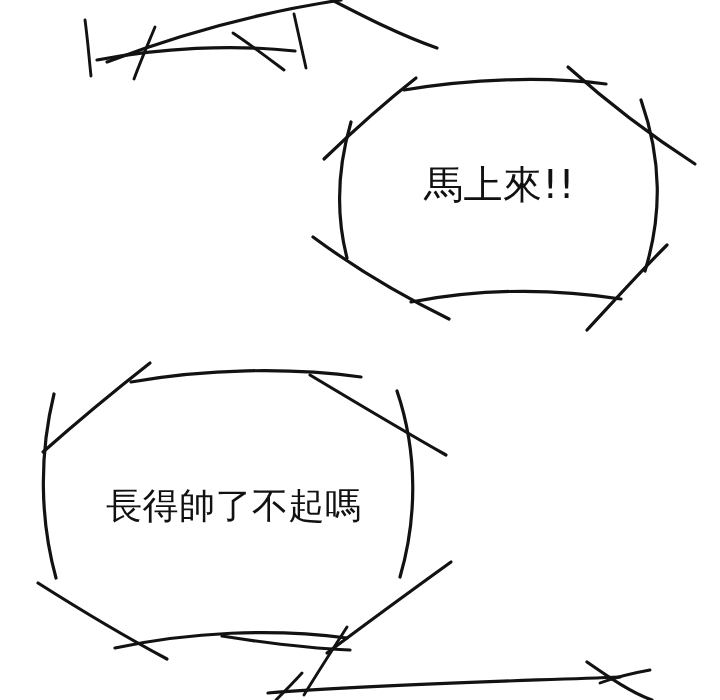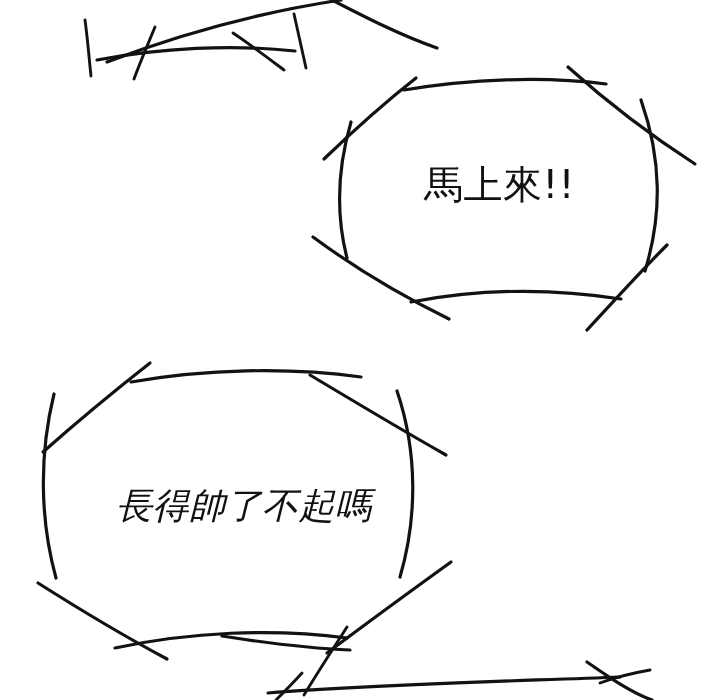--- a/index.html
+++ b/index.html
@@ -45,24 +45,23 @@
     line-height: 1.1;
     user-select: none;
     text-align: right;
   }
   #bubble-1-text {
     left: 424px;
     top: 164px;
     font-size: 39px;
   }
   #bubble-2-text {
-    left: 116px;
+    left: 106px;
     top: 486px;
     font-size: 36px;
-    font-style: italic;
   }
 </style>
 </head>
 <body>
 
 <div id="panel">
 
   <svg class="bubble-layer" viewBox="0 0 720 700" xmlns="http://www.w3.org/2000/svg">
 
     <g>

